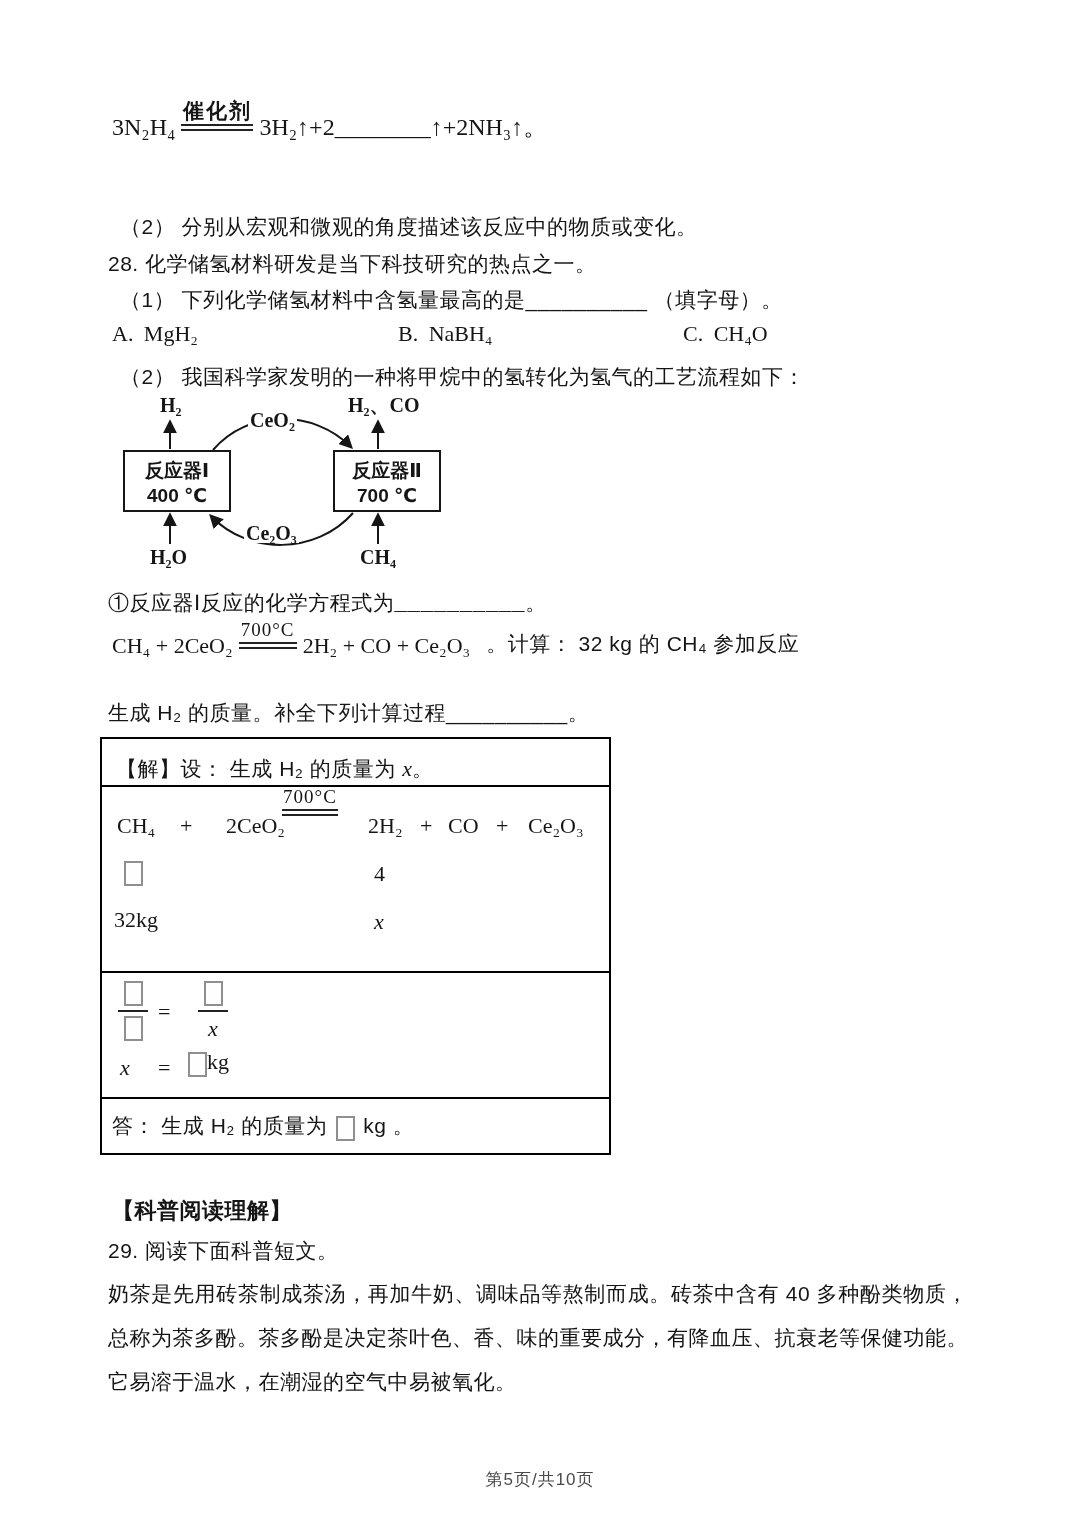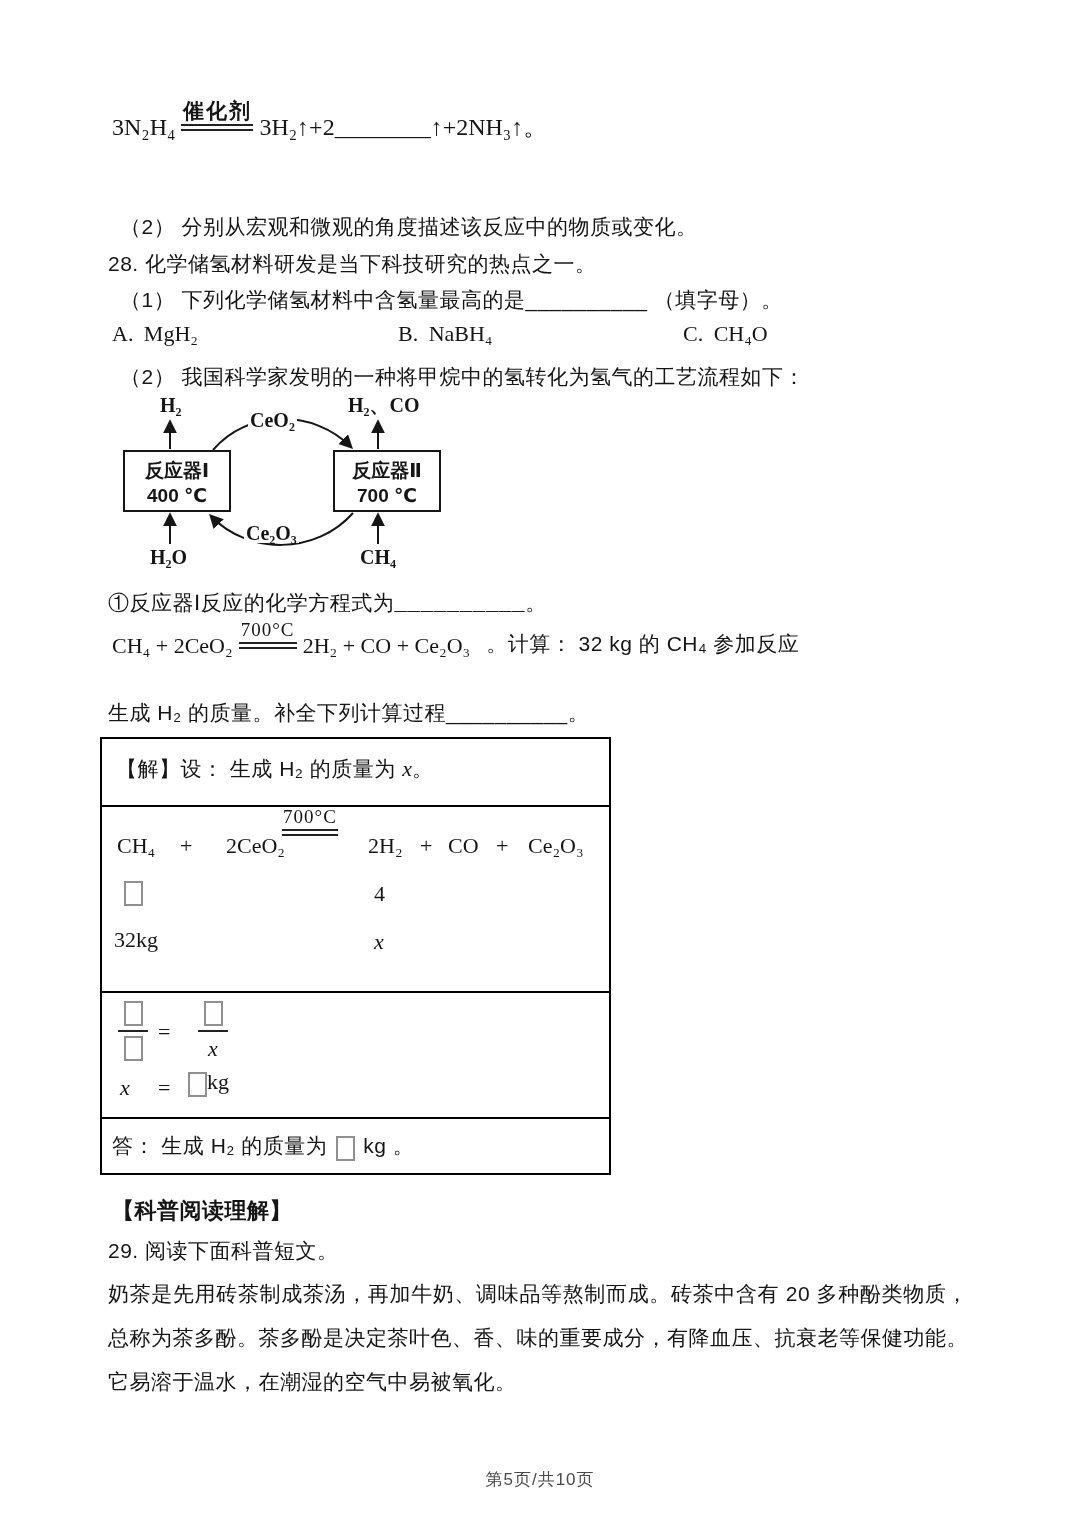--- a/index.html
+++ b/index.html
@@ -130,21 +130,21 @@
       <span class="dbl-line" style="width:58px;"></span>
       <span class="cond-spacer"></span>
     </span>
     <span class="serif eq-sm">2H₂ + CO + Ce₂O₃</span>
     <span class="zh" style="margin-left:16px;">。计算： 32 kg 的 CH₄ 参加反应</span>
   </div>
   <div class="abs zh" style="left:108px; top:700px;">生成 H₂ 的质量。补全下列计算过程__________。</div>
 
   <div class="solution">
 
-    <div class="sol-sec" style="height:66px; padding:17px 0 0 14px;">
+    <div class="sol-sec" style="height:46px; padding:17px 0 0 14px;">
       <span class="zh">【解】设： 生成 H₂ 的质量为 </span><span class="var" style="font-size:22px;">x</span><span class="zh">。</span>
     </div>
 
     <div class="sol-sec" style="height:186px;">
       <span class="abs serif eq-sm" style="left:15px; top:28px;">CH₄</span>
       <span class="abs serif eq-sm" style="left:78px; top:28px;">+</span>
       <span class="abs serif eq-sm" style="left:124px; top:28px;">2CeO₂</span>
       <span class="cond-wrap abs" style="left:180px; top:0px; margin:0;">
         <span class="cond-text serif">700°C</span>
         <span class="dbl-line" style="width:56px;"></span>
@@ -184,17 +184,17 @@
     <div class="sol-sec" style="height:56px; padding:14px 0 0 10px;">
       <span class="zh">答： 生成 H₂ 的质量为</span>
       <span class="blank-box" style="margin:0 4px;"></span>
       <span class="zh">kg 。</span>
     </div>
 
   </div>
 
   <div class="abs zh bold" style="left:112px; top:1197px; font-size:22px;">【科普阅读理解】</div>
   <div class="abs zh" style="left:108px; top:1238px;">29. 阅读下面科普短文。</div>
-  <div class="abs zh" style="left:108px; top:1272px; width:860px; line-height:44px; text-align:justify;">奶茶是先用砖茶制成茶汤，再加牛奶、调味品等熬制而成。砖茶中含有 20 多种酚类物质，总称为茶多酚。茶多酚是决定茶叶色、香、味的重要成分，有降血压、抗衰老等保健功能。它易溶于温水，在潮湿的空气中易被氧化。</div>
+  <div class="abs zh" style="left:108px; top:1272px; width:860px; line-height:44px; text-align:justify;">奶茶是先用砖茶制成茶汤，再加牛奶、调味品等熬制而成。砖茶中含有 40 多种酚类物质，总称为茶多酚。茶多酚是决定茶叶色、香、味的重要成分，有降血压、抗衰老等保健功能。它易溶于温水，在潮湿的空气中易被氧化。</div>
 
   <div class="footer">第5页/共10页</div>
 
 </div>
 
 </body></html>

